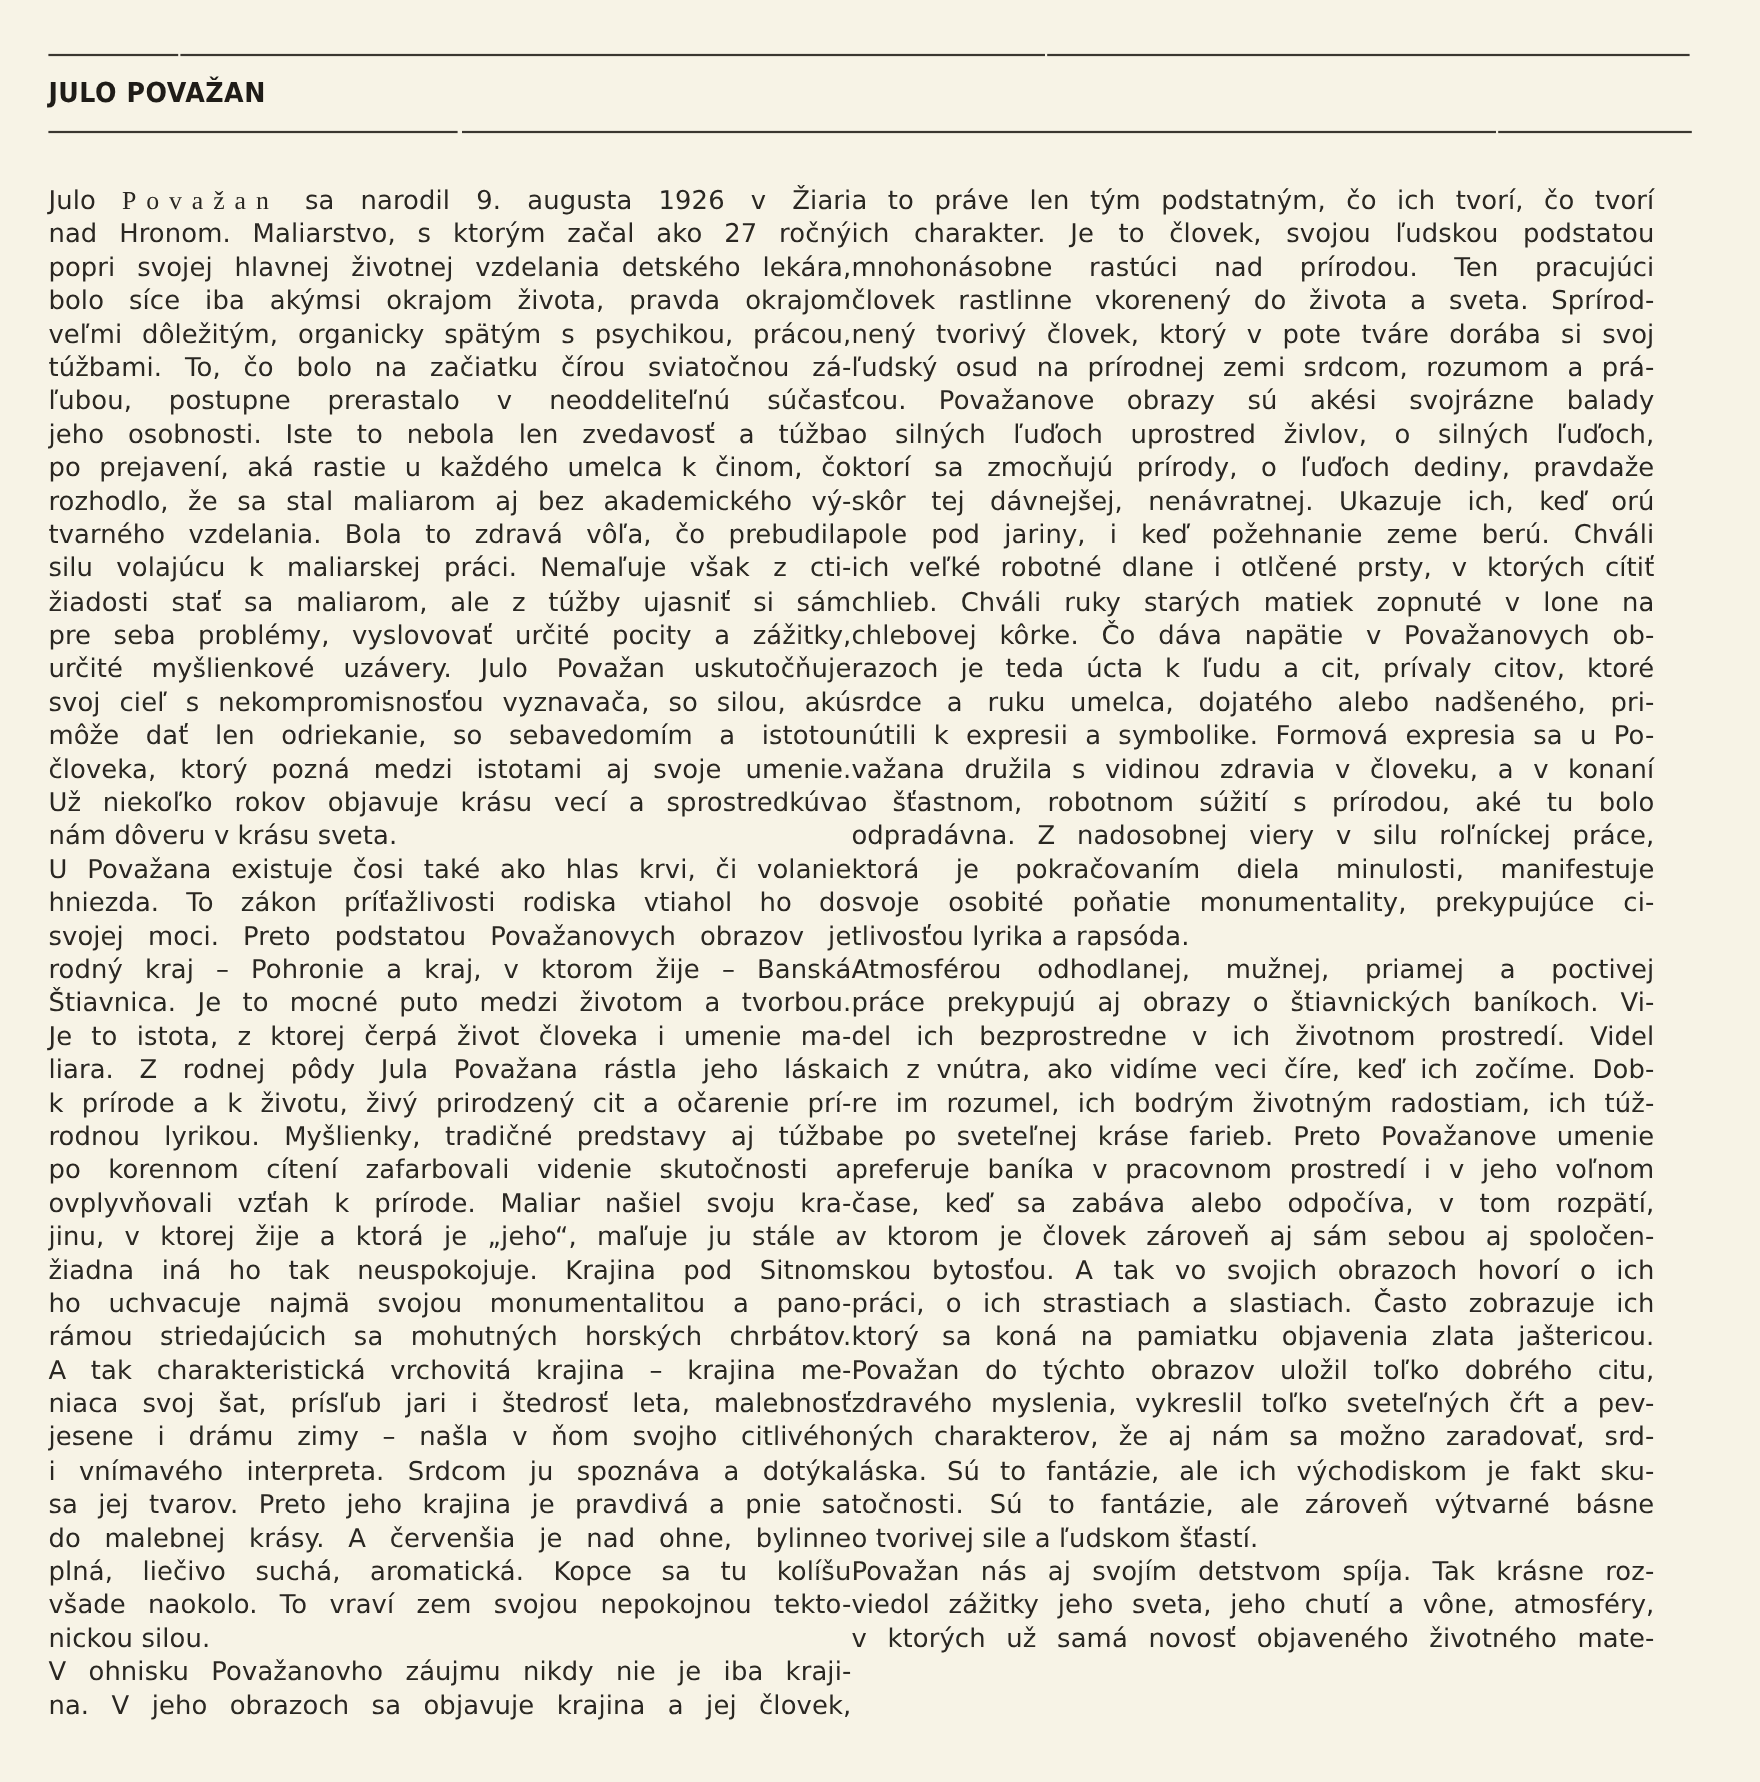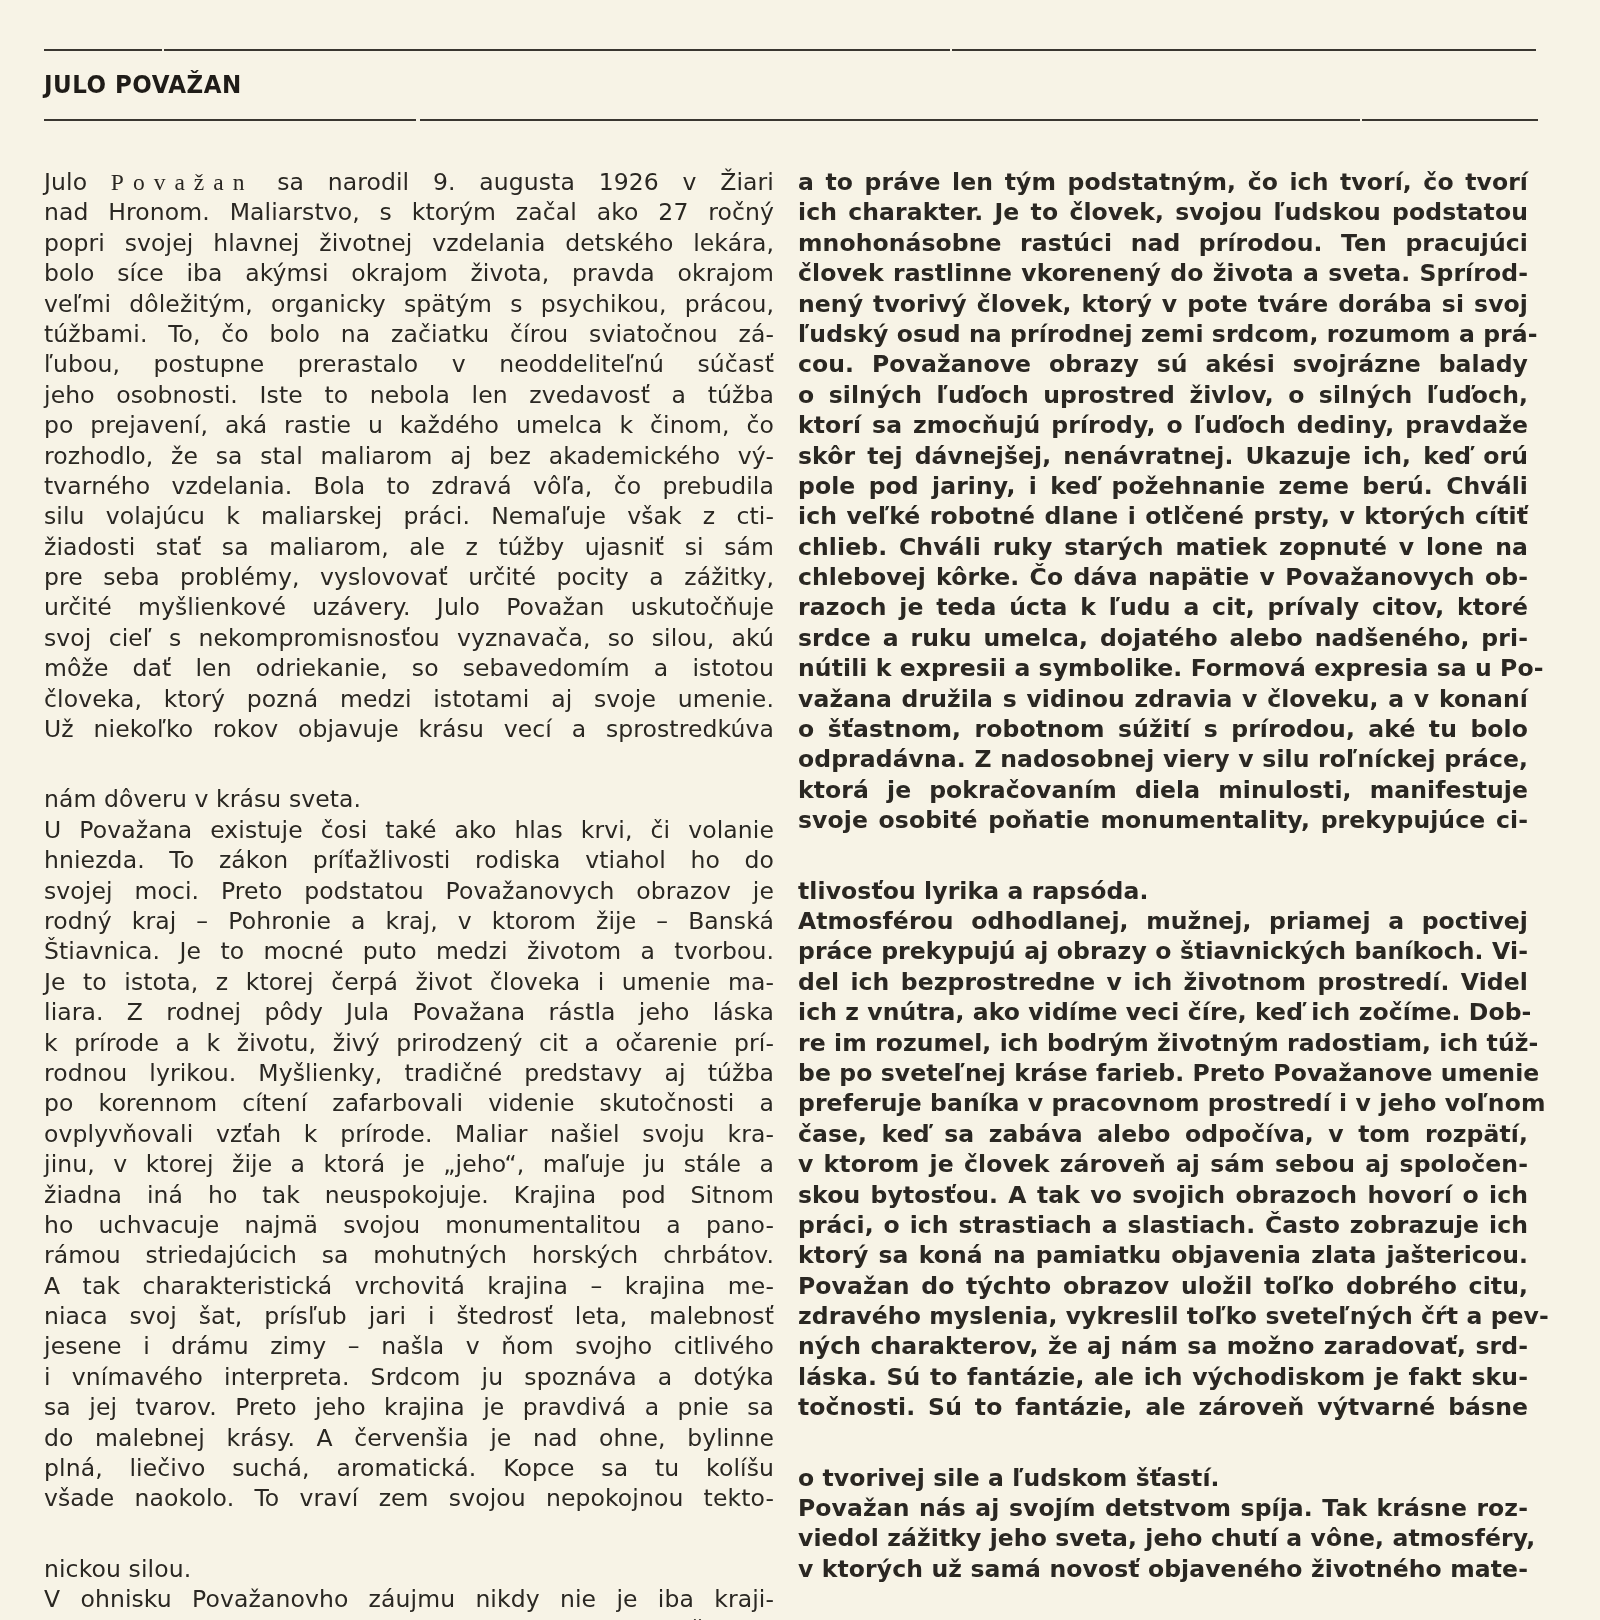--- a/index.html
+++ b/index.html
@@ -31,34 +31,33 @@
     color: #1f1c18;
     transform: scaleX(0.92);
     transform-origin: left center;
   }
   .column {
     position: absolute;
     top: 167px;
     width: 730px;
   }
   .col-left { left: 44px; }
-  .col-right { left: 798px; font-weight: bold; }
+  .col-right { left: 774px; }
   .line {
     display: block;
     height: 30.4px;
     line-height: 30.4px;
     font-size: 23.5px;
     white-space: nowrap;
     text-align: justify;
     text-align-last: justify;
     letter-spacing: 0.1px;
   }
   .line.last {
     text-align-last: left;
-    margin-top: 40px;
   }
   .spaced {
     letter-spacing: 9px;
     font-family: Liberation Serif, serif;
   }
 </style>
 </head>
 <body>
 
 <div class="rule" style="left:44px; top:49px; width:118px;"></div>

